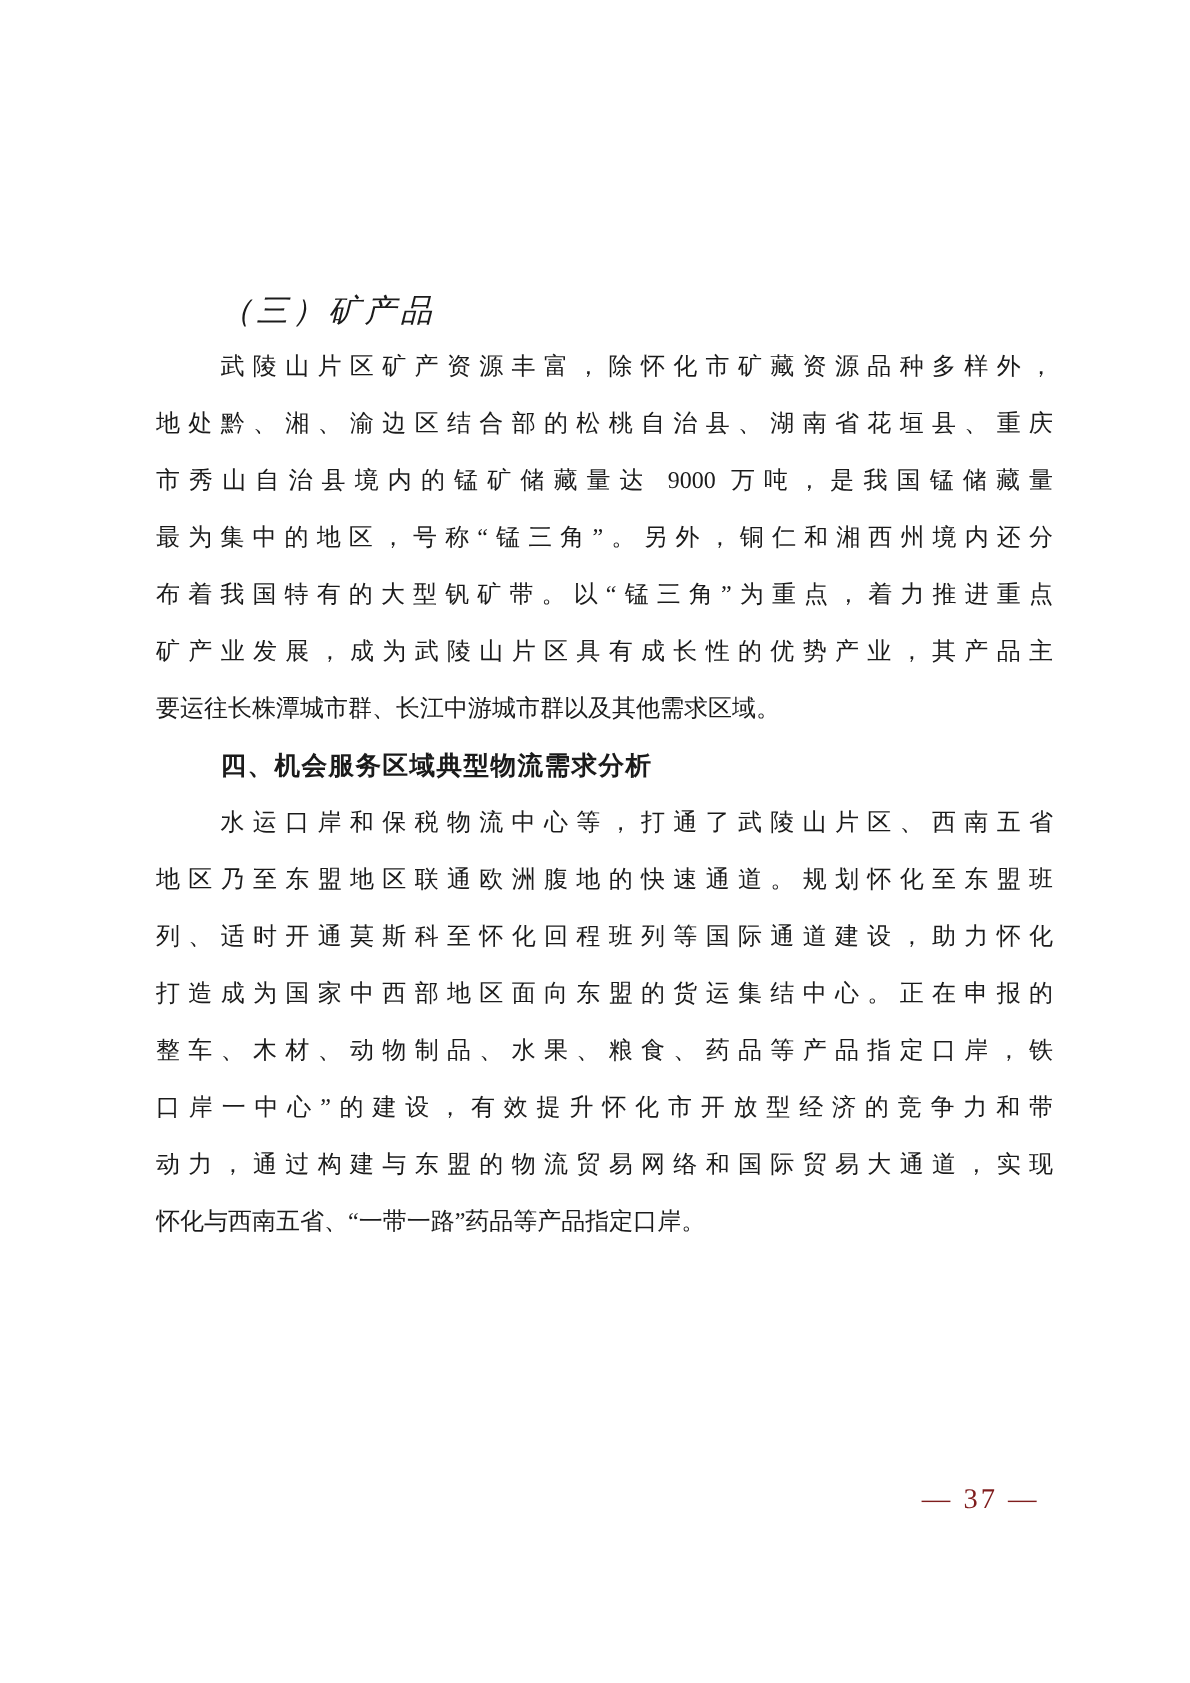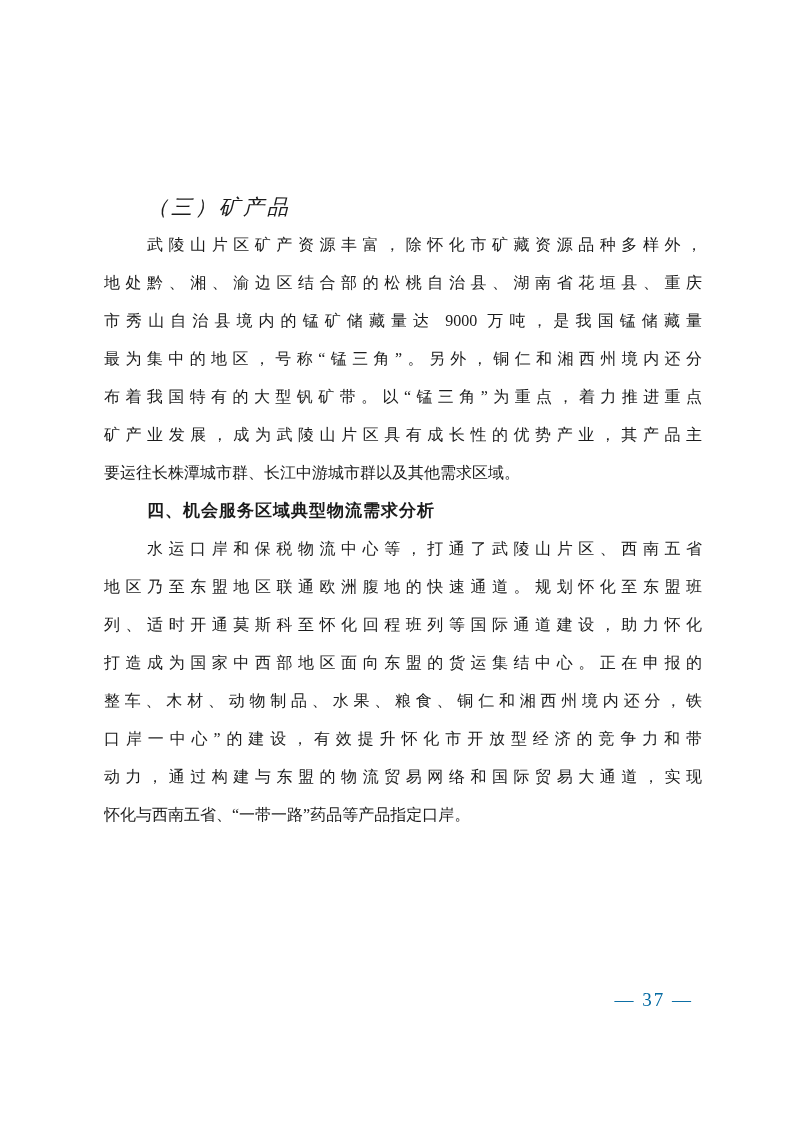--- a/index.html
+++ b/index.html
@@ -48,21 +48,21 @@
     font-size: 17px;
     letter-spacing: 1px;
   }
   .footer {
     position: absolute;
     top: 988px;
     right: 100px;
     font-size: 19px;
     line-height: 24px;
     letter-spacing: 2px;
-    color: #0369a1;
+    color: #7f1d1d;
   }
 </style>
 </head>
 <body>
 
 <div class="page">
 
   <main class="text-block">
 
     <h3 class="line h-kai indent">（三）矿产品</h3>
@@ -78,21 +78,21 @@
     </div>
 
     <h3 class="line h-hei indent">四、机会服务区域典型物流需求分析</h3>
 
 
     <div class="para">
       <div class="line just indent">水运口岸和保税物流中心等，打通了武陵山片区、西南五省</div>
       <div class="line just">地区乃至东盟地区联通欧洲腹地的快速通道。规划怀化至东盟班</div>
       <div class="line just">列、适时开通莫斯科至怀化回程班列等国际通道建设，助力怀化</div>
       <div class="line just">打造成为国家中西部地区面向东盟的货运集结中心。正在申报的</div>
-      <div class="line just">整车、木材、动物制品、水果、粮食、铜仁和湘西州境内还分，铁</div>
+      <div class="line just">整车、木材、动物制品、水果、粮食、药品等产品指定口岸，铁</div>
       <div class="line just">口岸一中心”的建设，有效提升怀化市开放型经济的竞争力和带</div>
       <div class="line just">动力，通过构建与东盟的物流贸易网络和国际贸易大通道，实现</div>
       <div class="line">怀化与西南五省、“一带一路”药品等产品指定口岸。</div>
     </div>
 
   </main>
 
   <footer class="footer">
     <span>— 37 —</span>
   </footer>

